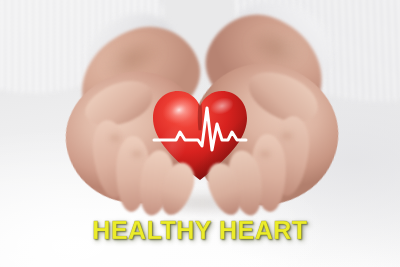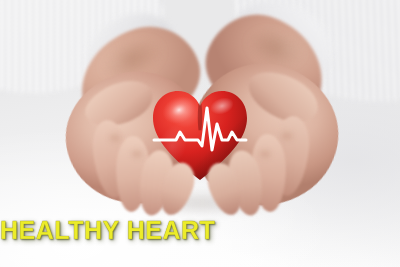--- a/index.html
+++ b/index.html
@@ -215,21 +215,21 @@
     filter: blur(4px);
   }
   .heart-svg { position: absolute; inset: 0; }
 
   
   .title {
     position: absolute;
     left: 0;
     right: 0;
     top: 216px;
-    text-align: left;
+    text-align: center;
     font-family: "Liberation Sans", sans-serif;
     font-size: 25px;
     font-weight: bold;
     letter-spacing: 0.5px;
     color: #ecec2a;
     text-shadow:
       0 0 1px rgba(120,120,20,0.55),
       1px 1px 2px rgba(70,78,26,0.75),
       2px 2px 5px rgba(60,66,24,0.45);
     -webkit-text-stroke: 0.35px rgba(150,150,30,0.5);

